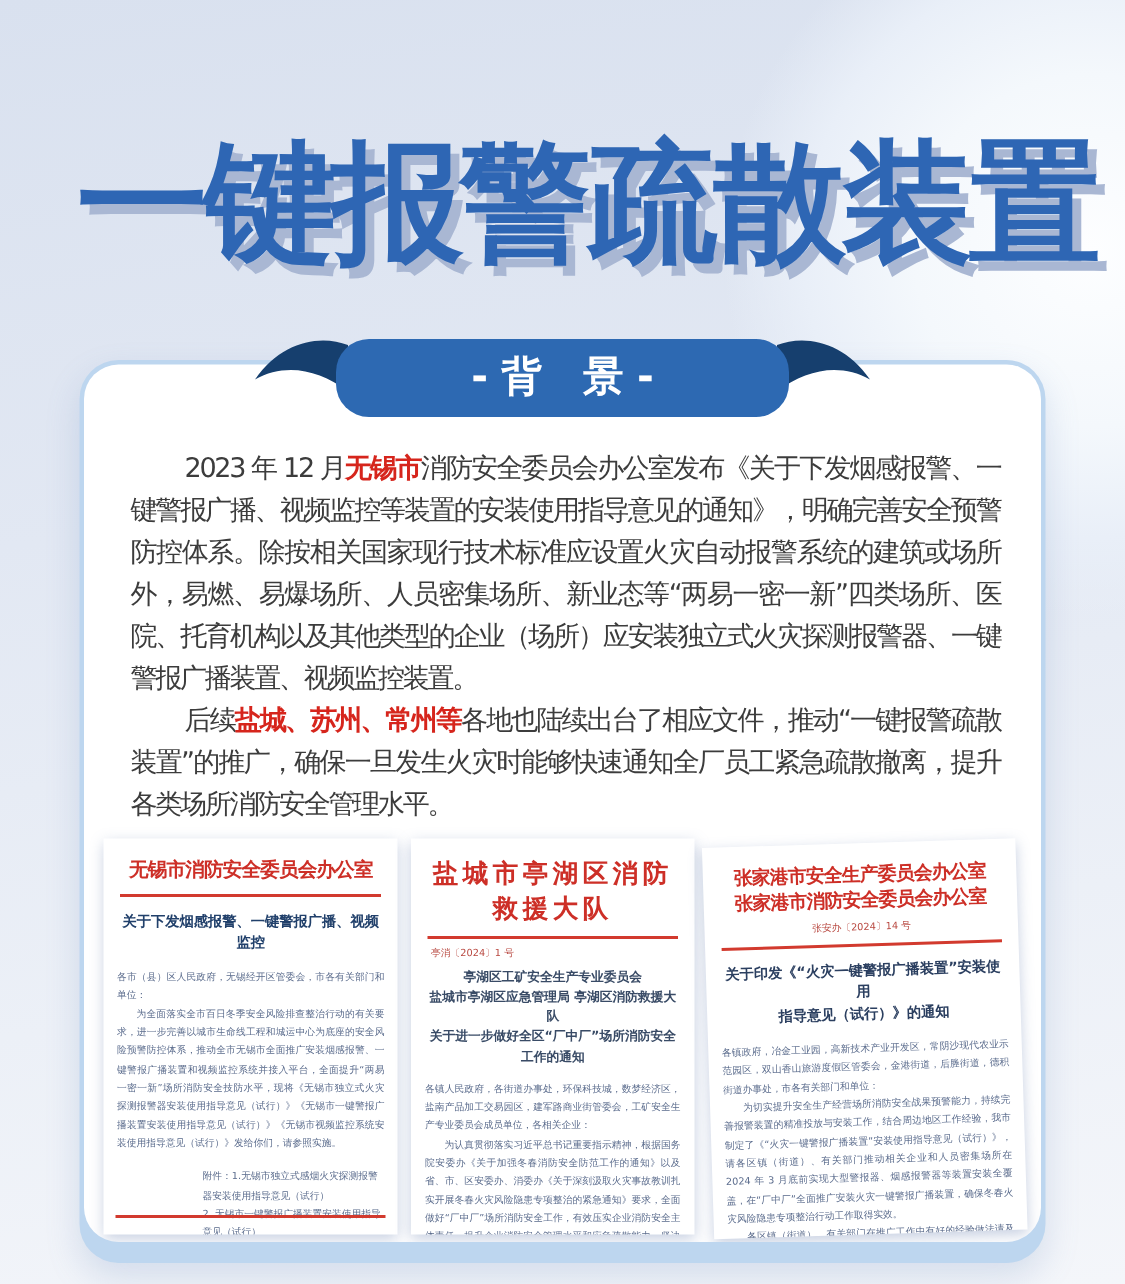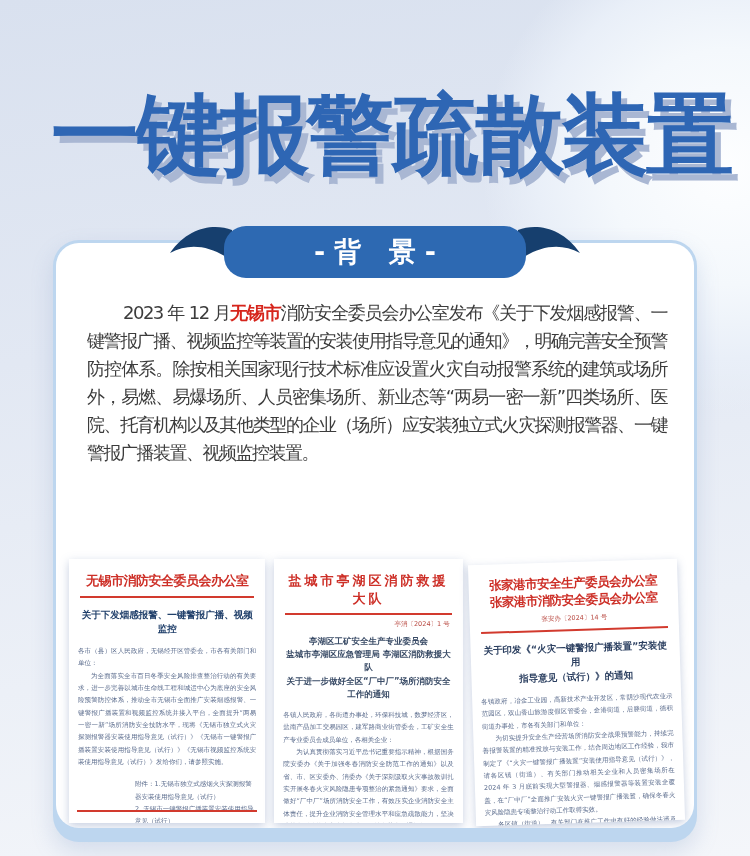--- a/index.html
+++ b/index.html
@@ -49,21 +49,21 @@
   .doc {
     background:#ffffff; position:relative; overflow:hidden;
     box-shadow:0 3px 9px rgba(105,130,175,.38);
     padding:13px 9px 10px 9px;
   }
   .doc:nth-child(1){ width:197px; }
   .doc:nth-child(2){ width:189px; }
   .doc:nth-child(3){ width:210px; transform:rotate(-1.8deg); margin-top:3px; }
   .d-header { text-align:center; color:#cd2f27; font-weight:bold; line-height:1.35; }
   .doc:nth-child(1) .d-header { font-size:13px; letter-spacing:-0.5px; }
-  .doc:nth-child(2) .d-header { font-size:13px; letter-spacing:3px; }
+  .doc:nth-child(2) .d-header { font-size:17px; letter-spacing:3px; }
   .doc:nth-child(3) .d-header { font-size:12.5px; letter-spacing:-0.5px; }
   .d-line { height:2px; background:#d23a2e; margin:6px 2px 0 2px; }
   .d-num { font-size:6.5px; color:#b8473f; margin:5px 4px 0 4px; }
   .d-title { font-weight:bold; text-align:center; line-height:1.55; margin-top:10px; }
   .doc:nth-child(1) .d-title { font-size:9.5px; color:#21406b; }
   .doc:nth-child(2) .d-title { font-size:8.5px; color:#394b66; margin-top:6px; }
   .doc:nth-child(3) .d-title { font-size:9.5px; color:#2b3f60; }
   .d-body { margin-top:8px; font-size:6.5px; line-height:1.9; color:#5b6c8d; text-align:justify; }
   .d-body p { margin:0; }
   .d-body p.ind { text-indent:2em; }
@@ -74,20 +74,21 @@
 <body>
 
 <div class="bg-circle"></div>
 
 <h1 class="poster-title">一键报警疏散装置</h1>
 
 <div class="card-outer">
   <div class="card-inner">
     <div class="intro">
         <p><span>2023 年 12 月</span><span class="seg-red">无锡市</span><span>消防安全委员会办公室发布《关于下发烟感报警、一键警报广播、视频监控等装置的安装使用指导意见的通知》，明确完善安全预警防控体系。除按相关国家现行技术标准应设置火灾自动报警系统的建筑或场所外，易燃、易爆场所、人员密集场所、新业态等“两易一密一新”四类场所、医院、托育机构以及其他类型的企业（场所）应安装独立式火灾探测报警器、一键警报广播装置、视频监控装置。</span></p>
+        <p><span>后续</span><span class="seg-red">盐城、苏州、常州等</span><span>各地也陆续出台了相应文件，推动“一键报警疏散装置”的推广，确保一旦发生火灾时能够快速通知全厂员工紧急疏散撤离，提升各类场所消防安全管理水平。</span></p>
       </div>
     <div class="docs">
         <div class="doc">
           <div class="d-header">
             <div>无锡市消防安全委员会办公室</div>
           </div>
           <div class="d-line"></div>
           <div class="d-title">
             <div>关于下发烟感报警、一键警报广播、视频监控</div>
           </div>
@@ -99,21 +100,21 @@
             <div>附件：1.无锡市独立式感烟火灾探测报警器安装使用指导意见（试行）</div>
             <div>2. 无锡市一键警报广播装置安装使用指导意见（试行）</div>
           </div>
           <div class="d-bottomline"></div>
         </div>
         <div class="doc">
           <div class="d-header">
             <div>盐城市亭湖区消防救援大队</div>
           </div>
           <div class="d-line"></div>
-          <div class="d-num" style="text-align: right;">亭消〔2024〕1 号</div>
+          <div class="d-num" style="">亭消〔2024〕1 号</div>
           <div class="d-title">
             <div>亭湖区工矿安全生产专业委员会</div>
             <div>盐城市亭湖区应急管理局 亭湖区消防救援大队</div>
             <div>关于进一步做好全区“厂中厂”场所消防安全</div>
             <div>工作的通知</div>
           </div>
           <div class="d-body">
             <p>各镇人民政府，各街道办事处，环保科技城，数梦经济区，盐南产品加工交易园区，建军路商业街管委会，工矿安全生产专业委员会成员单位，各相关企业：</p>
             <p class="ind">为认真贯彻落实习近平总书记重要指示精神，根据国务院安委办《关于加强冬春消防安全防范工作的通知》以及省、市、区安委办、消委办《关于深刻汲取火灾事故教训扎实开展冬春火灾风险隐患专项整治的紧急通知》要求，全面做好“厂中厂”场所消防安全工作，有效压实企业消防安全主体责任，提升企业消防安全管理水平和应急疏散能力，坚决防范有影响的火灾事故发生，现就有关事项通知如下：</p>
           </div>

